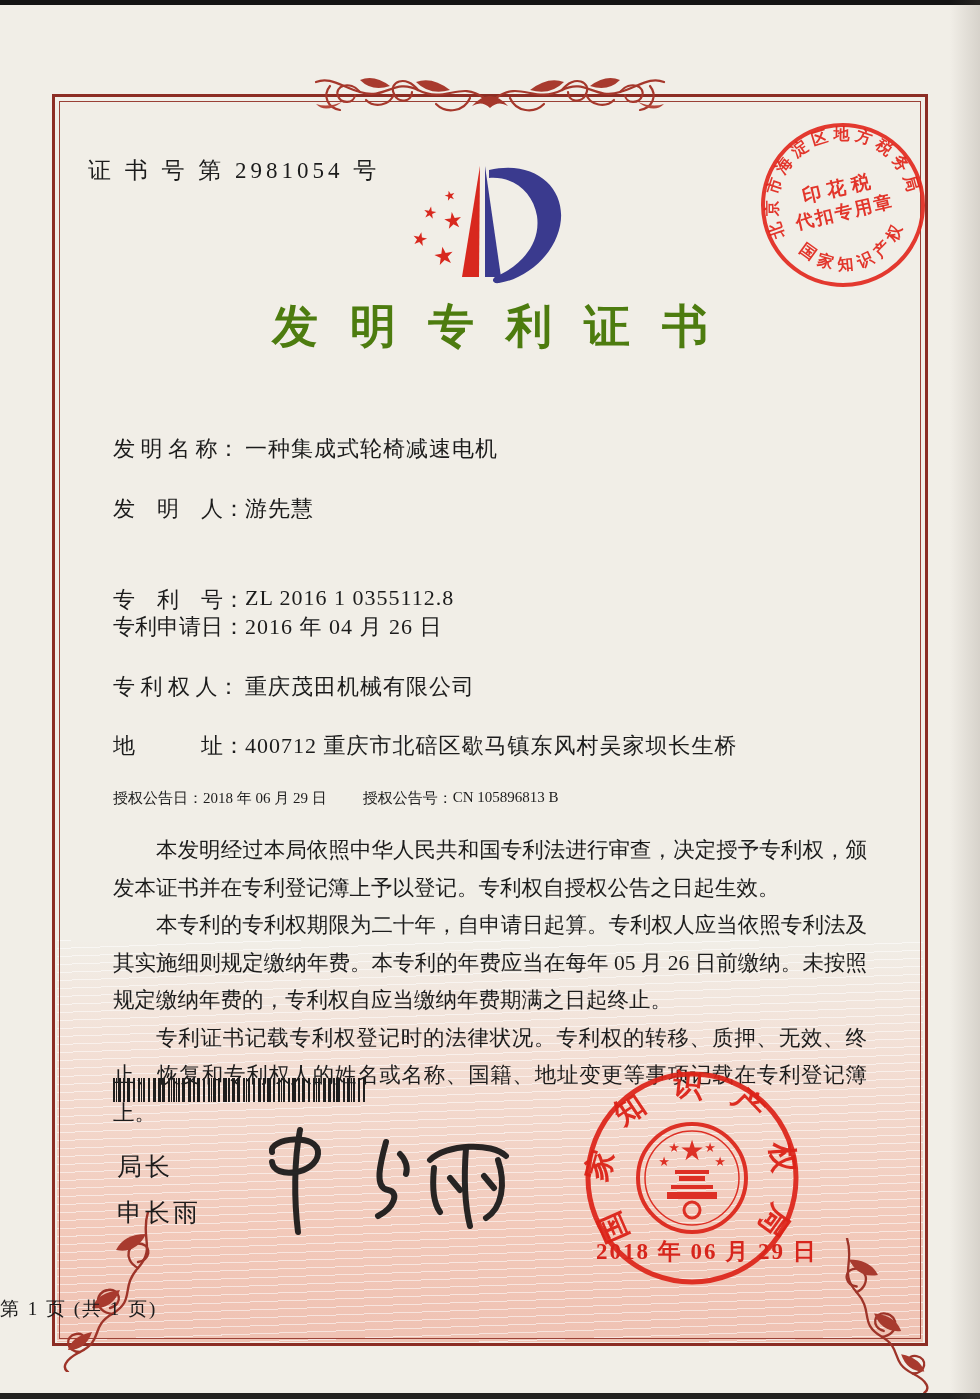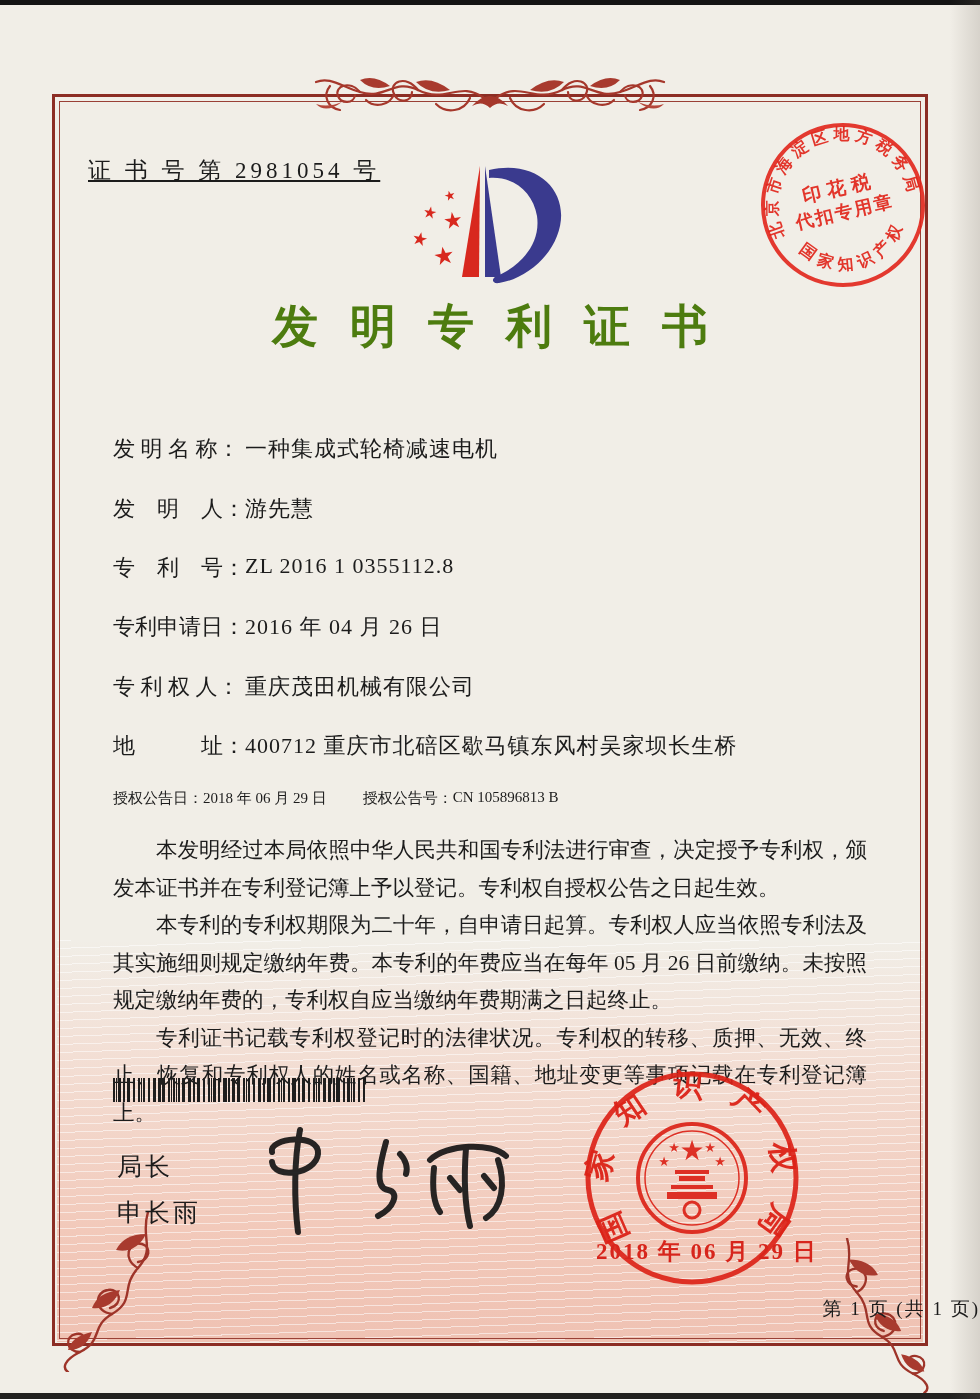--- a/index.html
+++ b/index.html
@@ -20,21 +20,21 @@
       linear-gradient(to bottom, rgba(246,215,203,0) 0%, rgba(245,205,191,.45) 28%, #f2c9ba 72%, #efc2b3 100%);
   }
   .frame{
     position:absolute;left:52px;top:94px;width:876px;height:1252px;
     border:3px solid #8c2d24;box-sizing:border-box;z-index:2;
   }
   .frame-inner{
     position:absolute;left:4px;top:4px;right:4px;bottom:4px;
     border:1px solid #9a4036;
   }
-  .cert-no{position:absolute;left:88px;top:155px;font-size:23px;letter-spacing:4px;z-index:3;text-decoration:underline;}
+  .cert-no{position:absolute;left:88px;top:155px;font-size:23px;letter-spacing:4px;z-index:3;}
   .title{
     position:absolute;left:0;top:296px;width:100%;text-align:center;z-index:3;
     font-size:46px;font-weight:600;letter-spacing:32px;text-indent:32px;color:#4d7c0f;
   }
   .logo{position:absolute;left:388px;top:148px;z-index:3;}
   .logo text{font-family:"DejaVu Sans",sans-serif;}
   .row{position:absolute;display:flex;font-size:22px;white-space:pre;}
   .row .lbl{width:132px;flex:0 0 132px;}
   .row .val{letter-spacing:1px;}
   .grant-row{position:absolute;left:113px;top:789px;display:flex;font-size:15px;white-space:pre;z-index:3;}
@@ -52,21 +52,21 @@
       repeating-linear-gradient(90deg,rgba(0,0,0,0) 0 3px,#1e1e1e 3px 4px,rgba(0,0,0,0) 4px 11px);
   }
   .signer{position:absolute;left:117px;z-index:3;font-size:25px;letter-spacing:3px;text-align:right;}
   .sig-script{position:absolute;left:248px;top:1116px;z-index:3;}
   .seal{position:absolute;left:572px;top:1060px;z-index:4;}
   .seal-date{
     position:absolute;left:596px;top:1236px;z-index:5;
     font-size:23px;font-weight:600;color:#d7251c;letter-spacing:2px;white-space:pre;
   }
   .stamp{position:absolute;left:748px;top:110px;z-index:4;transform:rotate(-13deg);}
-  .footer{position:absolute;left:0;top:1296px;width:100%;text-align:right;font-size:19px;z-index:3;letter-spacing:2px;}
+  .footer{position:absolute;left:0;top:1296px;width:100%;text-align:left;font-size:19px;z-index:3;letter-spacing:2px;}
   .orn{position:absolute;z-index:3;}
   svg text{user-select:none;}
 </style>
 </head>
 <body>
 
 <div class="page">
 
   <div class="texture"></div>
 
@@ -131,21 +131,21 @@
   <div class="title">发明专利证书</div>
 
   <div class="row" style="left:113px;top:434px">
     <span class="lbl">发 明 名 称：</span>
     <span class="val">一种集成式轮椅减速电机</span>
   </div>
   <div class="row" style="left:113px;top:494px">
     <span class="lbl">发　明　人：</span>
     <span class="val">游先慧</span>
   </div>
-  <div class="row" style="left:113px;top:553px">
+  <div class="row" style="left:113px;top:585px">
     <span class="lbl">专　利　号：</span>
     <span class="val">ZL 2016 1 0355112.8</span>
   </div>
   <div class="row" style="left:113px;top:612px">
     <span class="lbl">专利申请日：</span>
     <span class="val">2016 年 04 月 26 日</span>
   </div>
   <div class="row" style="left:113px;top:672px">
     <span class="lbl">专 利 权 人：</span>
     <span class="val">重庆茂田机械有限公司</span>

